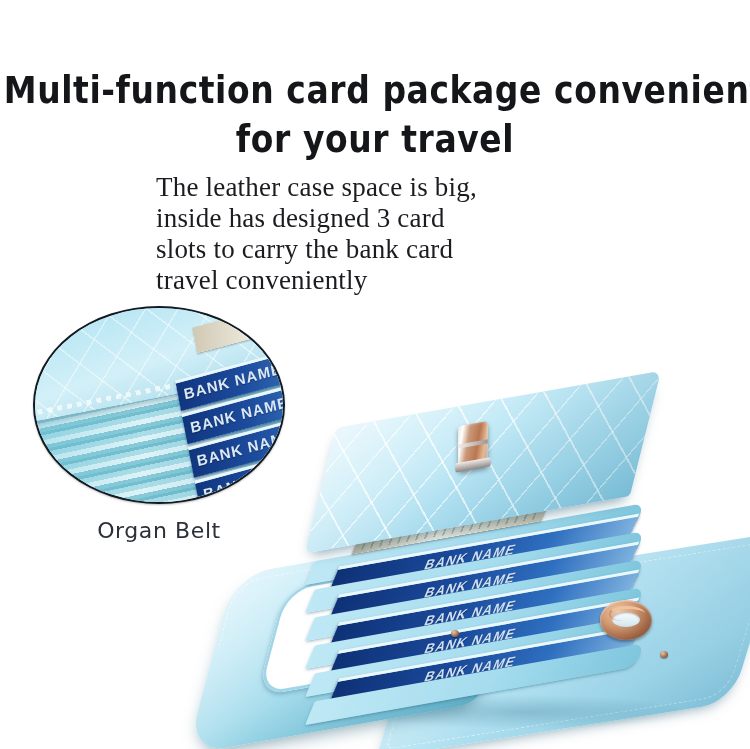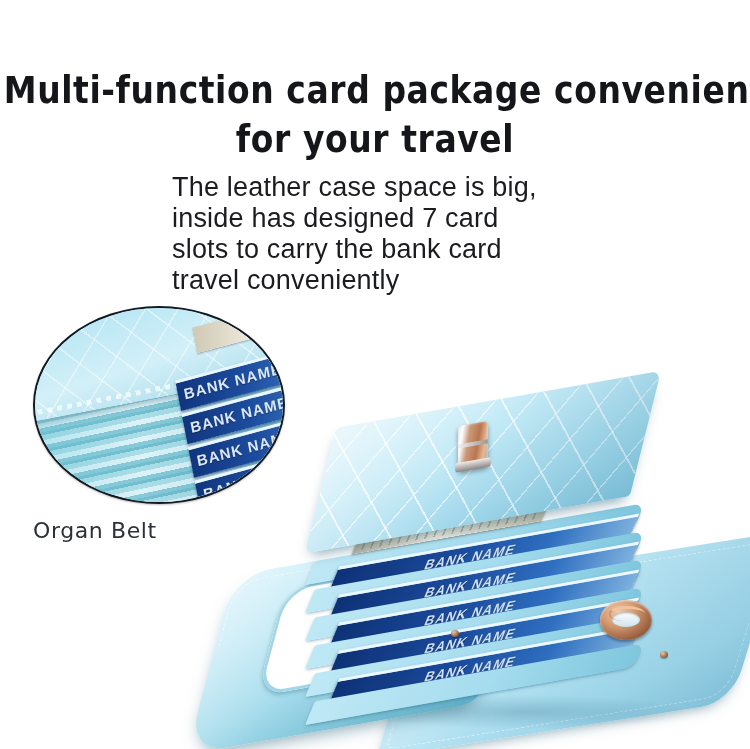--- a/index.html
+++ b/index.html
@@ -22,22 +22,22 @@
     line-height:49px;
     letter-spacing:0.6px;
     color:#15161a;
     transform:scaleX(0.99);
   }
   .headline .l1{display:block;white-space:nowrap;}
   .headline .l2{display:block;white-space:nowrap;}
 
   
   .bodycopy{
-    position:absolute;top:172px;left:172px;width:460px;
-    font-family:Liberation Sans, sans-serif;
+    position:absolute;top:172px;left:156px;width:460px;
+    font-family:Liberation Serif, serif;
     font-weight:400;
     font-size:27px;
     line-height:31px;
     color:#1b1c20;
     letter-spacing:0.2px;
   }
   .bodycopy span{display:block;white-space:nowrap;}
 
   
   .callout{
@@ -110,20 +110,21 @@
   .co-card.c4{top:132px;transform:skewY(-4deg);}
   .co-bill{
     position:absolute;left:158px;top:4px;width:120px;height:26px;
     background:linear-gradient(100deg,#cfc9b4,#efeadd 50%,#b9b4a0);
     transform:rotate(-11deg) skewY(-4deg);
     box-shadow:0 1px 2px rgba(0,0,0,.3);
   }
 
   .callout-caption{
     position:absolute;left:33px;top:518px;width:252px;
+    text-align:center;
     font-family:"DejaVu Sans","Liberation Sans",sans-serif;
     font-weight:400;
     font-size:22px;
     color:#2c3038;
     letter-spacing:.6px;
   }
 
   
   .product{position:absolute;left:190px;top:395px;width:560px;height:354px;}
 
@@ -293,21 +294,21 @@
 
 <div id="page">
 
   <div class="headline">
     <span class="l1">Multi-function card package convenient</span>
     <span class="l2">for your travel</span>
   </div>
 
   <div class="bodycopy">
     <span>The leather case space is big,</span>
-    <span>inside has designed 7 card</span>
+    <span>inside has designed 3 card</span>
     <span>slots to carry the bank card</span>
     <span>travel conveniently</span>
   </div>
 
   <div class="callout">
     <div class="ring">
       <div class="ringinner">
         <div class="co-pleats"></div>
         <div class="co-flap"></div>
         <div class="co-bill"></div>

